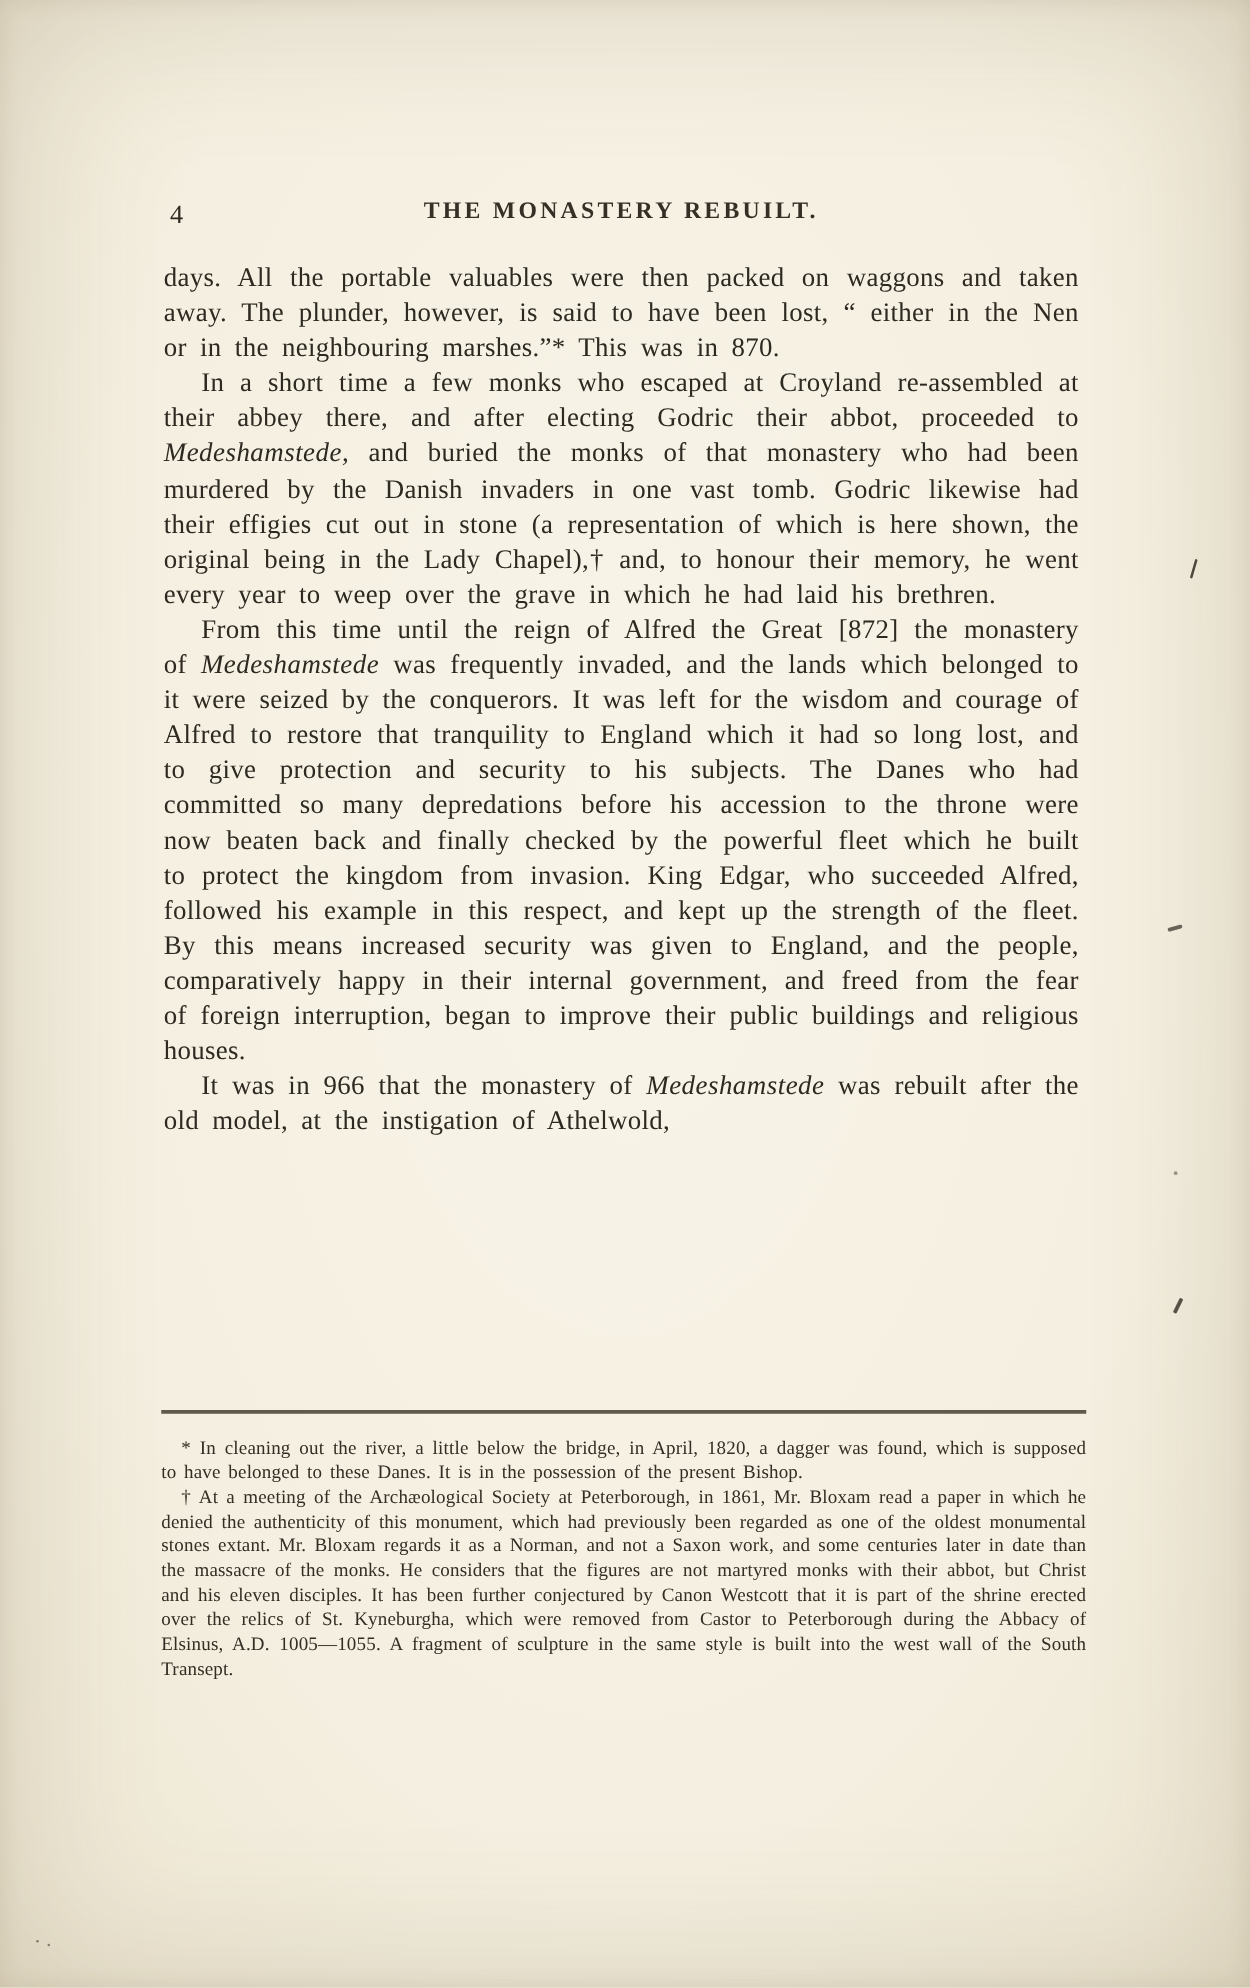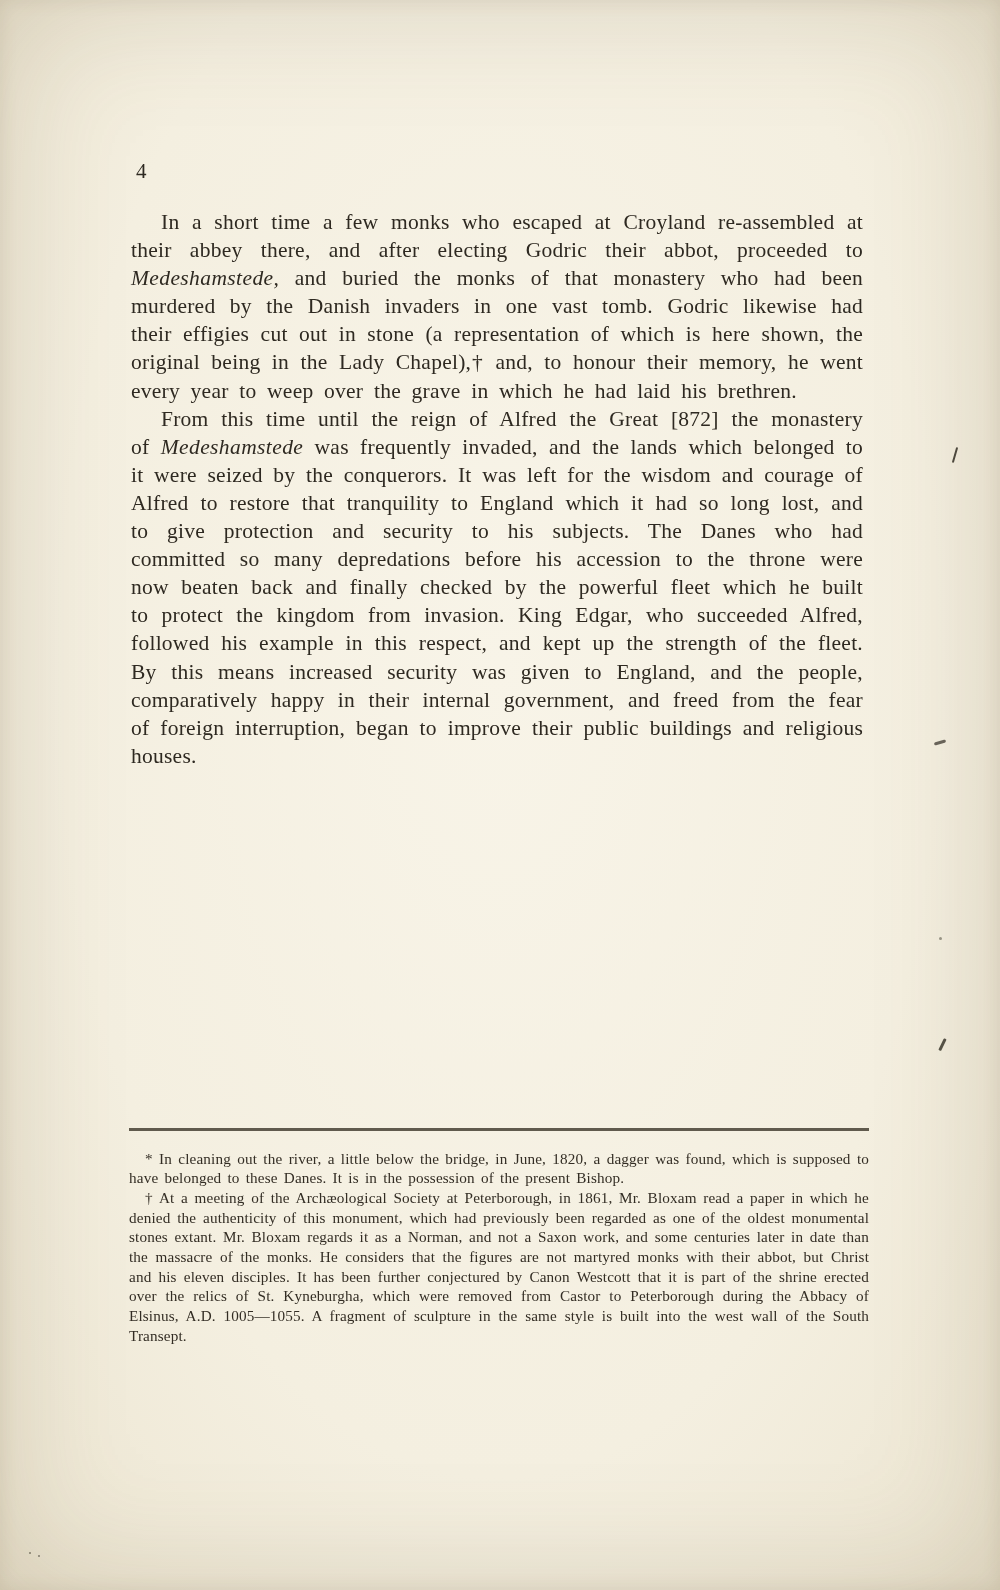--- a/index.html
+++ b/index.html
@@ -114,31 +114,34 @@
   .art-5 { left: 29px; top: 1552px; width: 2px; height: 2px; border-radius: 50%; opacity: .55; }
   .art-6 { left: 38px; top: 1555px; width: 2px; height: 2px; border-radius: 50%; opacity: .55; }
 </style>
 </head>
 <body>
 
 <div class="page">
 
   <div class="header-row">
     <span class="page-num">4</span>
+    <span class="running-title">THE MONASTERY REBUILT.</span>
   </div>
 
   <div class="body-text">
+      <p><span>days.  All the portable valuables were then packed on waggons and taken away.  The plunder, however, is said to have been lost, “ either in the Nen or in the neighbouring marshes.”*  This was in 870.</span></p>
       <p class="indent"><span>In a short time a few monks who escaped at Croyland re-assembled at their abbey there, and after electing Godric their abbot, proceeded to </span><i>Medeshamstede,</i><span> and buried the monks of that monastery who had been murdered by the Danish invaders in one vast tomb.  Godric likewise had their effigies cut out in stone (a representation of which is here shown, the original being in the Lady Chapel),† and, to honour their memory, he went every year to weep over the grave in which he had laid his brethren.</span></p>
       <p class="indent"><span>From this time until the reign of Alfred the Great [872] the monastery of </span><i>Medeshamstede</i><span> was frequently invaded, and the lands which belonged to it were seized by the conquerors.  It was left for the wisdom and courage of Alfred to restore that tranquility to England which it had so long lost, and to give protection and security to his subjects.  The Danes who had committed so many depredations before his accession to the throne were now beaten back and finally checked by the powerful fleet which he built to protect the kingdom from invasion.  King Edgar, who succeeded Alfred, followed his example in this respect, and kept up the strength of the fleet.  By this means increased security was given to England, and the people, comparatively happy in their internal government, and freed from the fear of foreign interruption, began to improve their public buildings and religious houses.</span></p>
+      <p class="indent"><span>It was in 966 that the monastery of </span><i>Medeshamstede</i><span> was rebuilt after the old model, at the instigation of Athelwold,</span></p>
     </div>
 
   <div class="footnote-block">
     <div class="rule"></div>
     <div class="footnotes">
-        <p class="indent"><span>* In cleaning out the river, a little below the bridge, in June, 1820, a dagger was found, which is supposed to have belonged to these Danes.  It is in the possession of the present Bishop.</span></p>
+        <p class="indent"><span>* In cleaning out the river, a little below the bridge, in April, 1820, a dagger was found, which is supposed to have belonged to these Danes.  It is in the possession of the present Bishop.</span></p>
         <p class="indent"><span>† At a meeting of the Archæological Society at Peterborough, in 1861, Mr. Bloxam read a paper in which he denied the authenticity of this monument, which had previously been regarded as one of the oldest monumental stones extant.  Mr. Bloxam regards it as a Norman, and not a Saxon work, and some centuries later in date than the massacre of the monks.  He considers that the figures are not martyred monks with their abbot, but Christ and his eleven disciples.  It has been further conjectured by Canon Westcott that it is part of the shrine erected over the relics of St. Kyneburgha, which were removed from Castor to Peterborough during the Abbacy of Elsinus, A.D. 1005—1055.  A fragment of sculpture in the same style is built into the west wall of the South Transept.</span></p>
       </div>
   </div>
 
   <div class="artifact art-1"></div>
   <div class="artifact art-2"></div>
   <div class="artifact art-3"></div>
   <div class="artifact art-4"></div>
   <div class="artifact art-5"></div>
   <div class="artifact art-6"></div>

